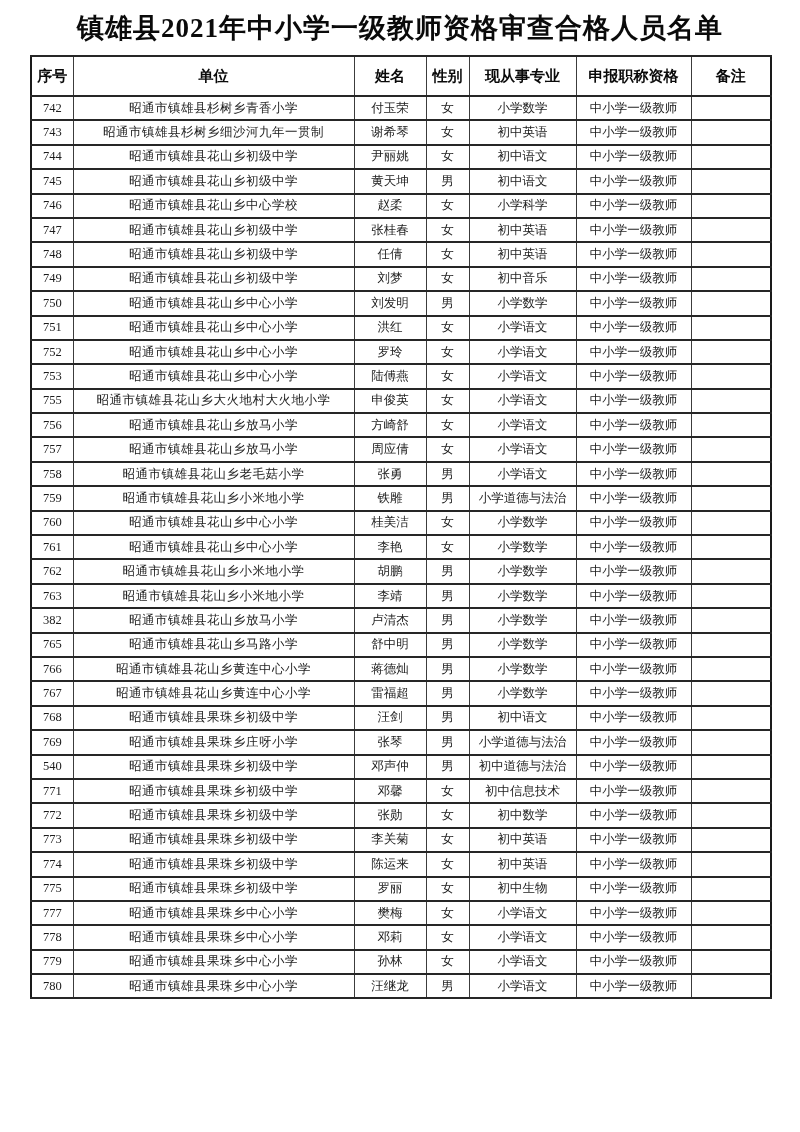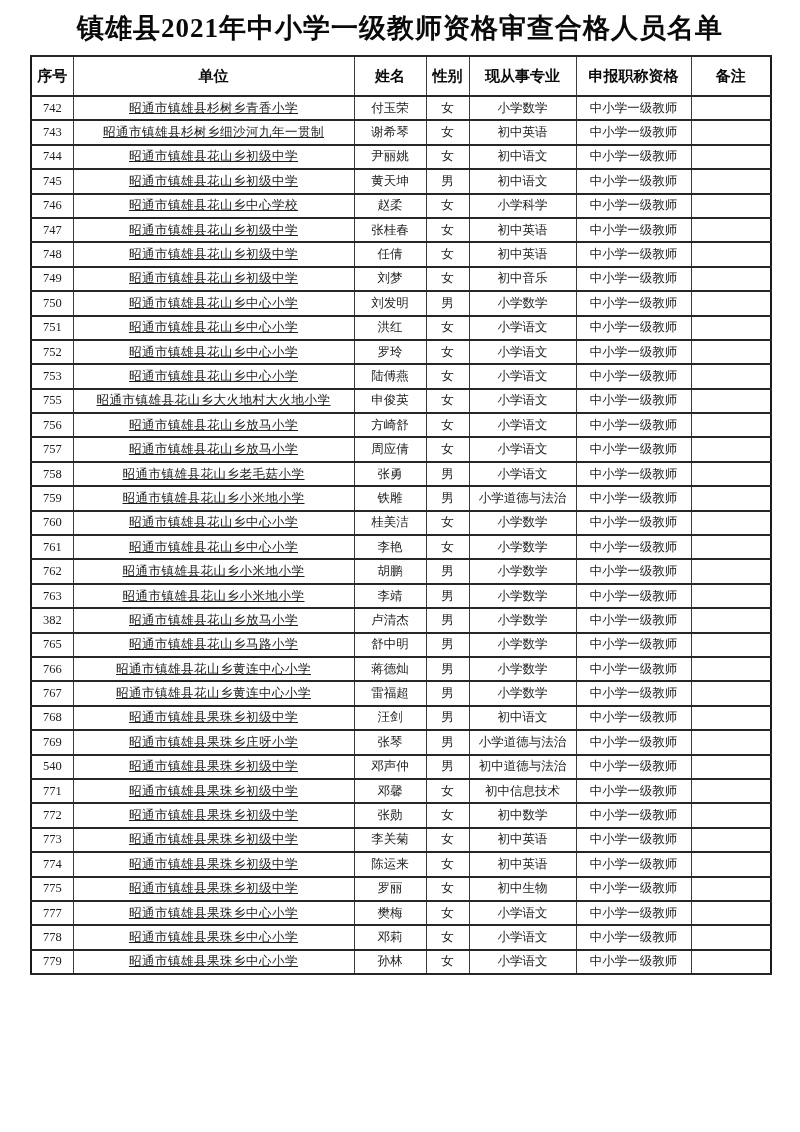--- a/index.html
+++ b/index.html
@@ -53,21 +53,21 @@
     font-size: 15px;
     font-weight: bold;
     color: #0a0a0a;
     margin-left: 17px;
   }
   table.roster td {
     height: 22.4px;
     font-size: 12.5px;
   }
   td.c-no { font-size: 13.5px; }
-  td.c-unit { letter-spacing: 0.5px; text-decoration: underline; }
+  td.c-unit { letter-spacing: 0.5px; }
 </style>
 </head>
 <body>
 
 <div class="page">
   <div class="doc-title">镇雄县2021年中小学一级教师资格审查合格人员名单</div>
 
   <table class="roster">
     <colgroup>
       <col style="width:42px">
@@ -445,16 +445,25 @@
     <tr>
       <td class="c-no">779</td>
       <td class="c-unit">昭通市镇雄县果珠乡中心小学</td>
       <td>孙林</td>
       <td>女</td>
       <td>小学语文</td>
       <td>中小学一级教师</td>
       <td></td>
     </tr>
 
+    <tr>
+      <td class="c-no">780</td>
+      <td class="c-unit">昭通市镇雄县果珠乡中心小学</td>
+      <td>汪继龙</td>
+      <td>男</td>
+      <td>小学语文</td>
+      <td>中小学一级教师</td>
+      <td></td>
+    </tr>
   </tbody>
   </table>
 
 </div>
 
 </body></html>

